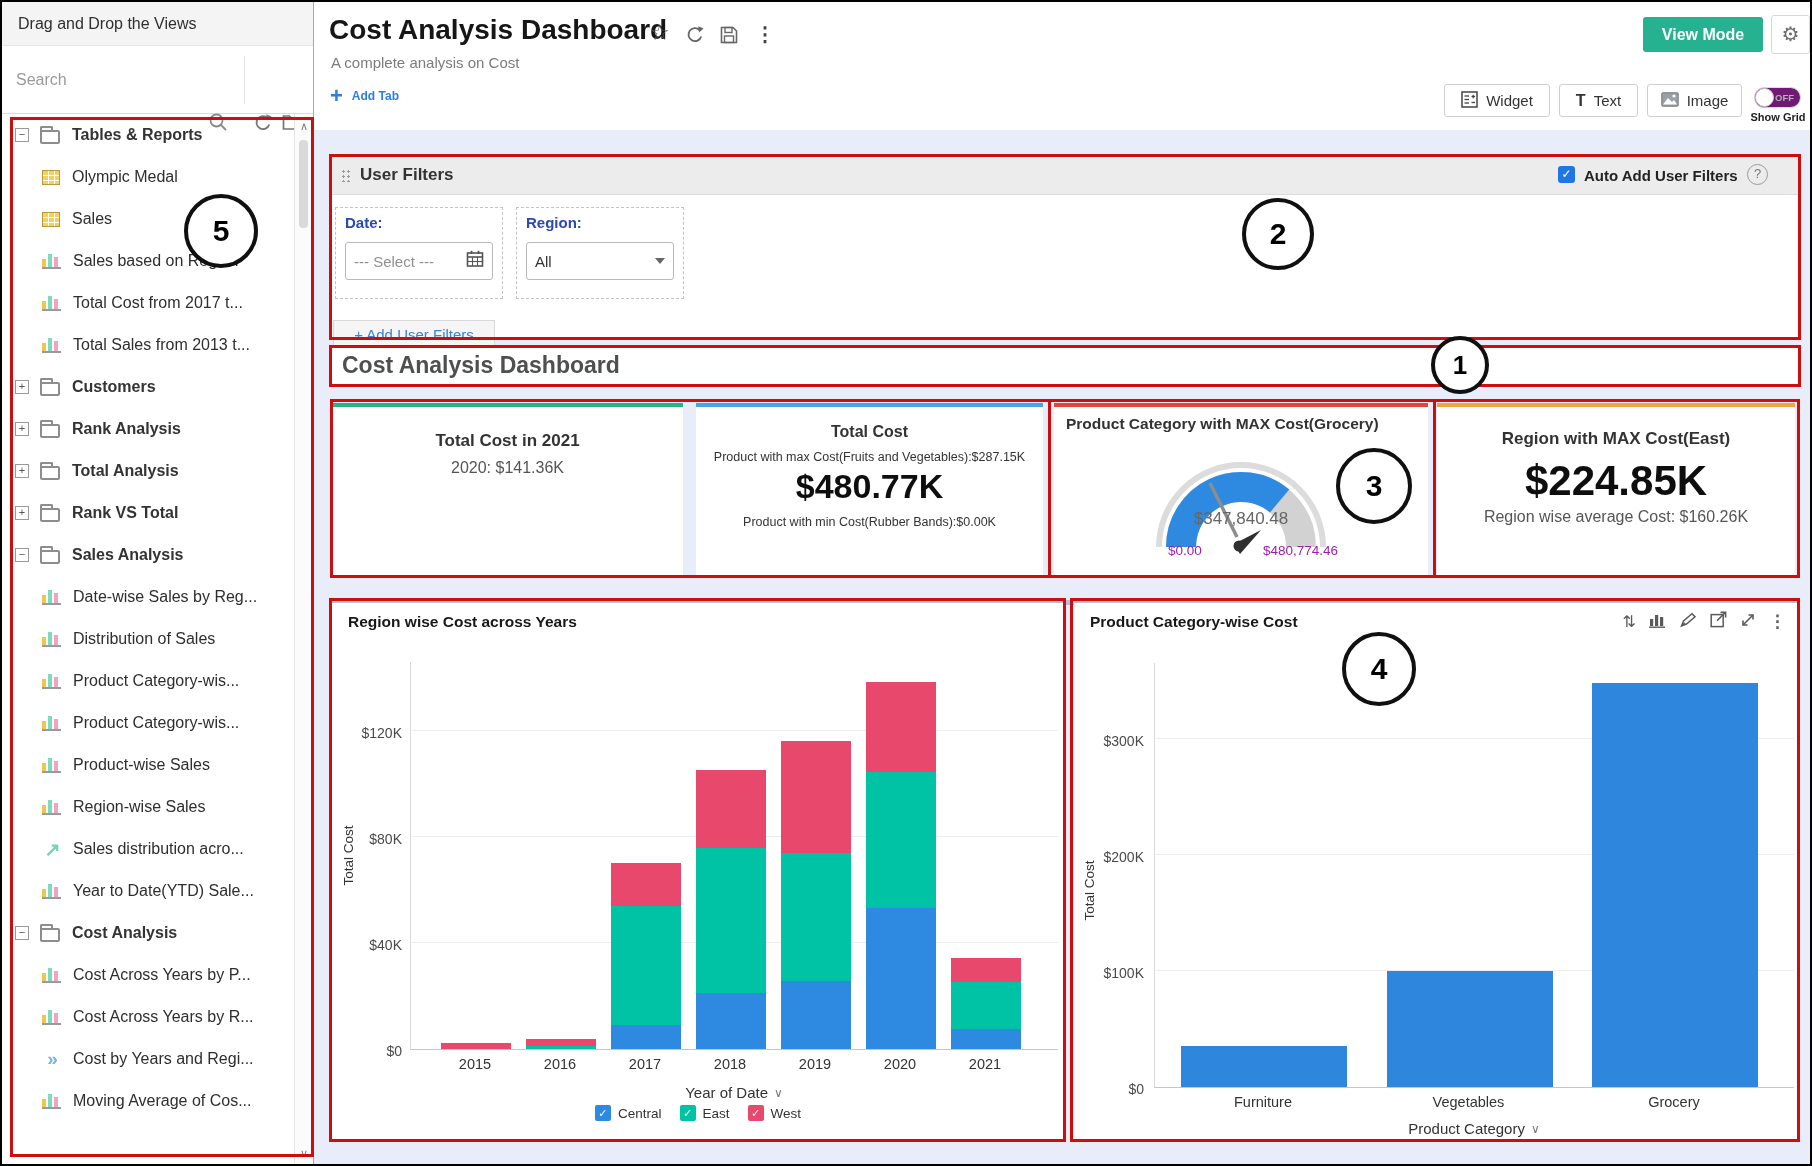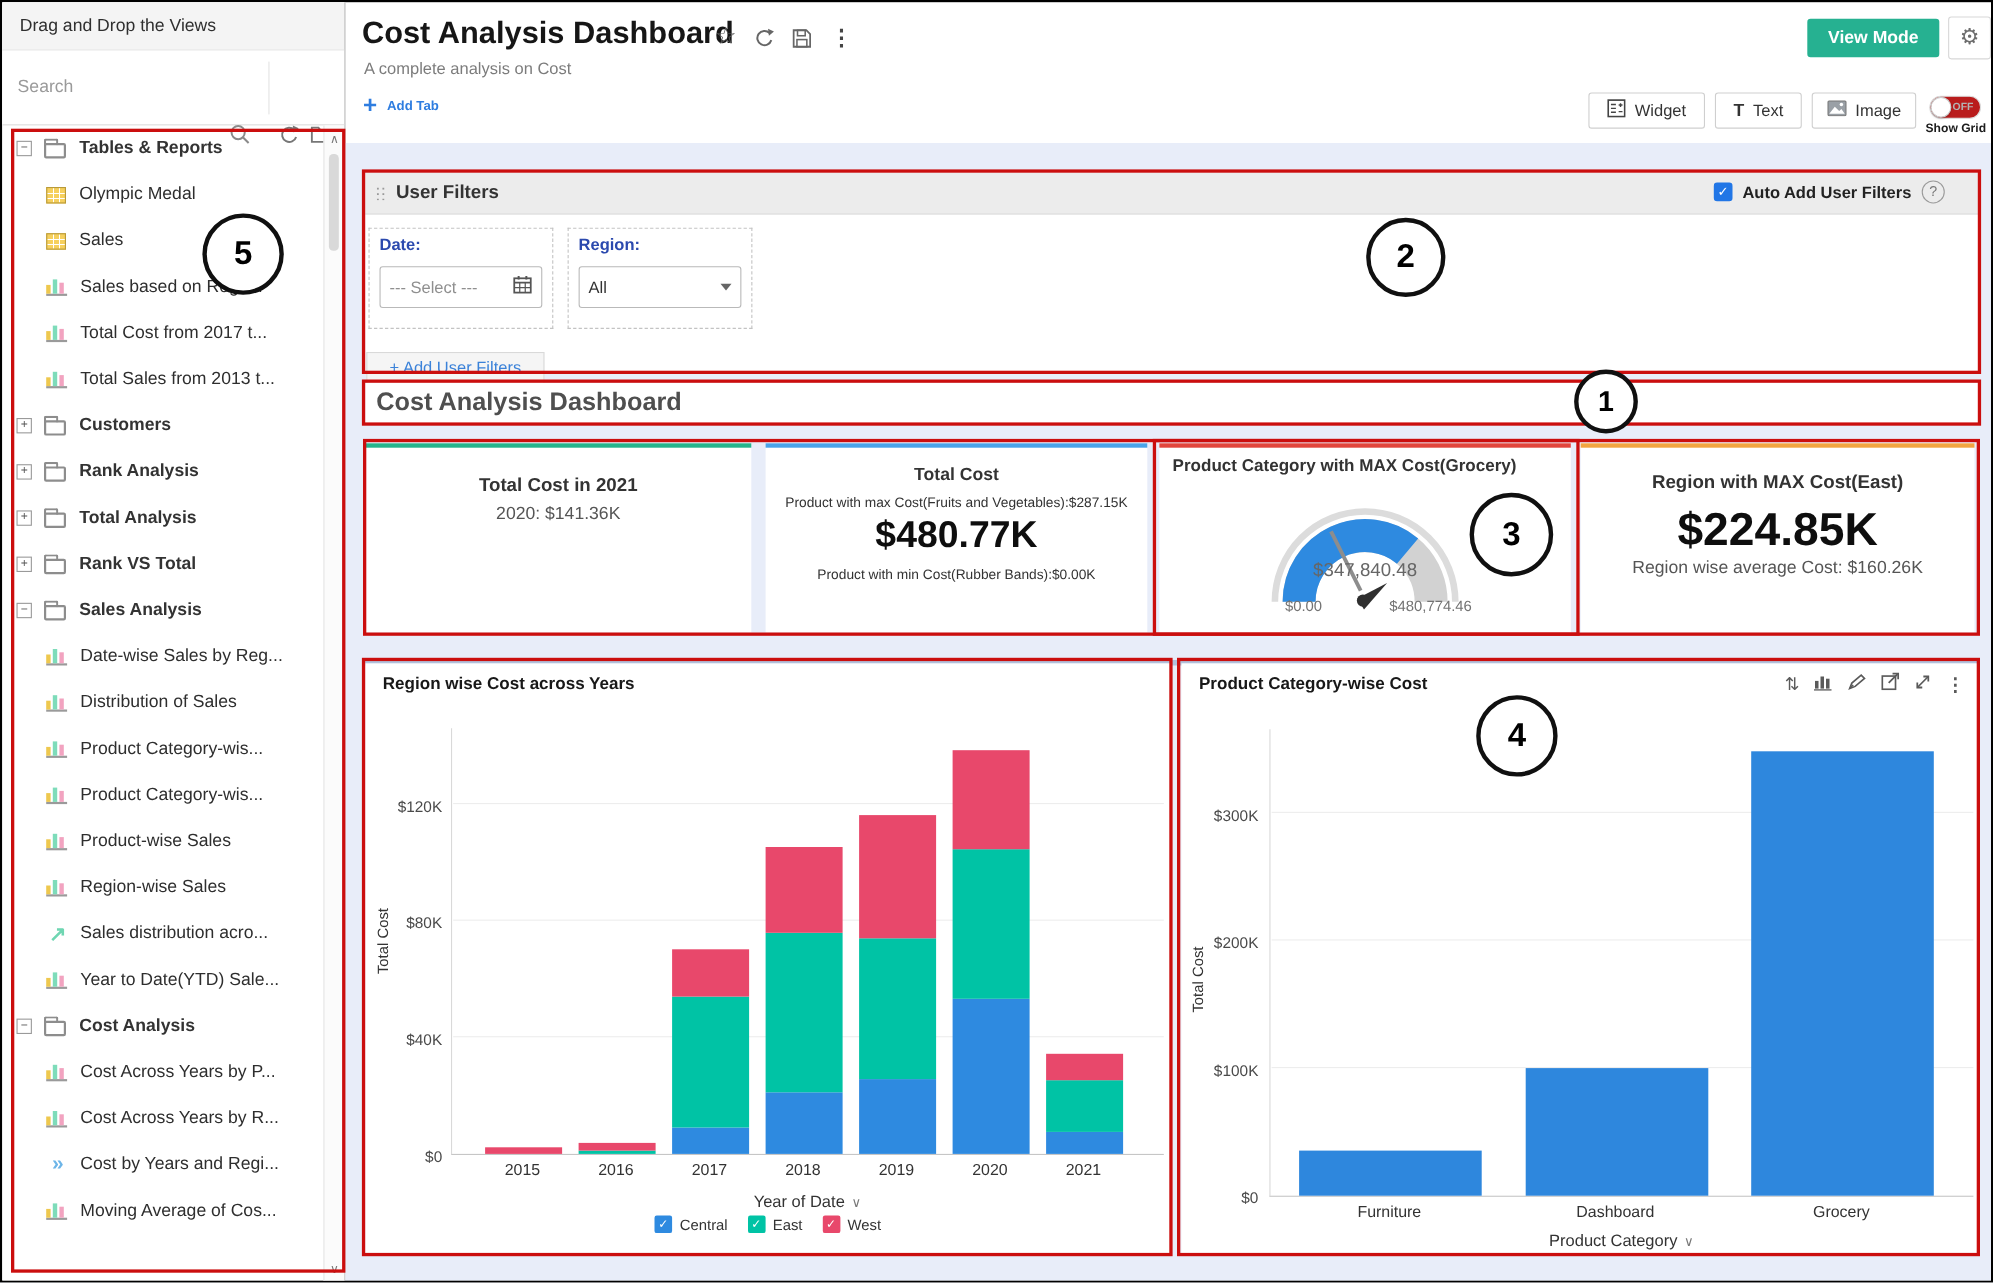--- a/index.html
+++ b/index.html
@@ -33,21 +33,21 @@
 
 #main-title{position:absolute;left:327px;top:12px;font-size:28px;font-weight:bold;color:#161616}
 #main-sub{position:absolute;left:329px;top:52px;font-size:15px;color:#7c7c7c}
 .hicon{position:absolute;color:#5f5f5f;cursor:pointer}
 #viewmode{position:absolute;left:1641px;top:15px;width:120px;height:35px;background:#26b191;border-radius:3px;color:#fff;font-weight:bold;font-size:16px;text-align:center;line-height:35px;cursor:pointer}
 #gearbtn{position:absolute;left:1769px;top:13px;width:39px;height:39px;border:1px solid #d8d8d8;border-radius:3px;text-align:center;line-height:37px;font-size:20px;color:#6d6d6d;cursor:pointer;background:#fff}
 #addtab{position:absolute;left:328px;top:84px;display:flex;align-items:center;gap:9px;cursor:pointer}
 #addtab .plus{color:#2e7de0;font-size:22px;font-weight:bold;line-height:20px}
 #addtab .lab{color:#2e7de0;font-size:12px;font-weight:bold}
 .tb-btn{position:absolute;top:82px;height:33px;border:1px solid #cfcfcf;border-radius:3px;background:#fff;display:flex;align-items:center;justify-content:center;gap:8px;font-size:15px;color:#333;cursor:pointer}
-#toggle{position:absolute;left:1752px;top:85px;width:47px;height:21px;border:1px solid #ddd;border-radius:11px;background:#b91c1c;cursor:pointer}
+#toggle{position:absolute;left:1752px;top:85px;width:47px;height:21px;border:1px solid #ddd;border-radius:11px;background:#701a75;cursor:pointer}
 #knob{position:absolute;left:0;top:0;width:19px;height:19px;border-radius:50%;background:#fff;border:1px solid #ccc;box-shadow:0 1px 2px rgba(0,0,0,.2)}
 #offtxt{position:absolute;right:6px;top:4px;font-size:9.5px;color:#b3b3b3;font-weight:bold}
 #showgrid-lab{position:absolute;left:1746px;top:109px;width:60px;text-align:center;font-size:11px;font-weight:bold;color:#1d1d1d}
 
 #canvas{position:absolute;left:312px;top:128px;width:1500px;height:1038px;background:#e8edf9}
 
 #uf-panel{position:absolute;left:330px;top:155px;width:1468px;height:181px;background:#fff}
 #uf-head{position:absolute;left:330px;top:155px;width:1468px;height:38px;background:#ececec;border-bottom:1px solid #dcdcdc}
 #uf-drag{position:absolute;left:339px;top:167px;width:11px;height:13px;background:radial-gradient(#9a9a9a 1.1px,transparent 1.2px) 0 0/5px 5px}
 #uf-title{position:absolute;left:358px;top:163px;font-size:17px;font-weight:bold;color:#333}
@@ -64,21 +64,21 @@
 #strip{position:absolute;left:330px;top:346px;width:1468px;height:38px;background:#fff}
 #strip .t{position:absolute;left:10px;top:4px;font-size:23px;font-weight:bold;color:#4f4f4f}
 
 .card{position:absolute;top:401px;height:172px;background:#fff;border-top:4px solid #ccc;text-align:center}
 .card .ct{font-weight:bold;color:#333}
 .bigval{font-weight:bold;color:#0e0e0e}
 .subtxt{color:#555}
 .smline{font-size:12.5px;color:#333}
 #gauge-wrap{position:absolute;left:50%;margin-left:-100px;top:44px;width:200px;height:106px}
 #gauge-val{position:absolute;left:0;top:58px;width:200px;text-align:center;font-size:17px;color:#666}
-.gmm{position:absolute;top:92px;font-size:13.5px;color:#737373}
+.gmm{position:absolute;top:92px;font-size:13.5px;color:#a21caf}
 
 .panel{position:absolute;top:601px;height:536px;background:#fff}
 .ptitle{position:absolute;left:16px;top:10px;font-size:15.5px;font-weight:bold;color:#181818}
 .plot{position:absolute;border-left:1px solid #d9d9d9;border-bottom:1px solid #c6c6c6}
 .gridline{position:absolute;left:1px;right:0;height:1px;background:#ededed}
 .seg{position:absolute}
 .yax{position:absolute;left:0}
 .ytick{position:absolute;left:0;width:70px;text-align:right;font-size:14px;color:#4a4a4a}
 .xtick{position:absolute;text-align:center;font-size:14.5px;color:#333}
 .xlabel-row{position:absolute;display:flex;justify-content:center;align-items:center;gap:6px;font-size:15px;color:#333}
@@ -526,21 +526,21 @@
     <div class="plot" id="plot2" style="left:80px;top:60px;width:640px;height:425px">
         <div class="gridline" style="bottom: 116px;"></div>
         <div class="gridline" style="bottom: 232px;"></div>
         <div class="gridline" style="bottom: 348px;"></div>
         <div class="seg" style="left: 26px; width: 166px; bottom: 0px; height: 40.948px; background: rgb(46, 135, 221);"></div>
         <div class="seg" style="left: 231.5px; width: 166px; bottom: 0px; height: 116px; background: rgb(46, 135, 221);"></div>
         <div class="seg" style="left: 437px; width: 166px; bottom: 0px; height: 404.028px; background: rgb(46, 135, 221);"></div>
       </div>
     <div id="xl2" style="position:absolute;left:80px;top:491px;width:640px">
         <div class="xtick" style="left: 19px; width: 180px;">Furniture</div>
-        <div class="xtick" style="left: 224.5px; width: 180px;">Dashboard</div>
+        <div class="xtick" style="left: 224.5px; width: 180px;">Vegetables</div>
         <div class="xtick" style="left: 430px; width: 180px;">Grocery</div>
       </div>
     <div class="xlabel-row" style="left:80px;top:517px;width:640px">
       <span>Product Category</span>
       <span class="axis-caret">∨</span>
     </div>
   </div>
 
   <div class="ann" style="left:8px;top:115px;width:304px;height:1040px"></div>
   <div class="ann" style="left:327px;top:152px;width:1472px;height:186px"></div>

